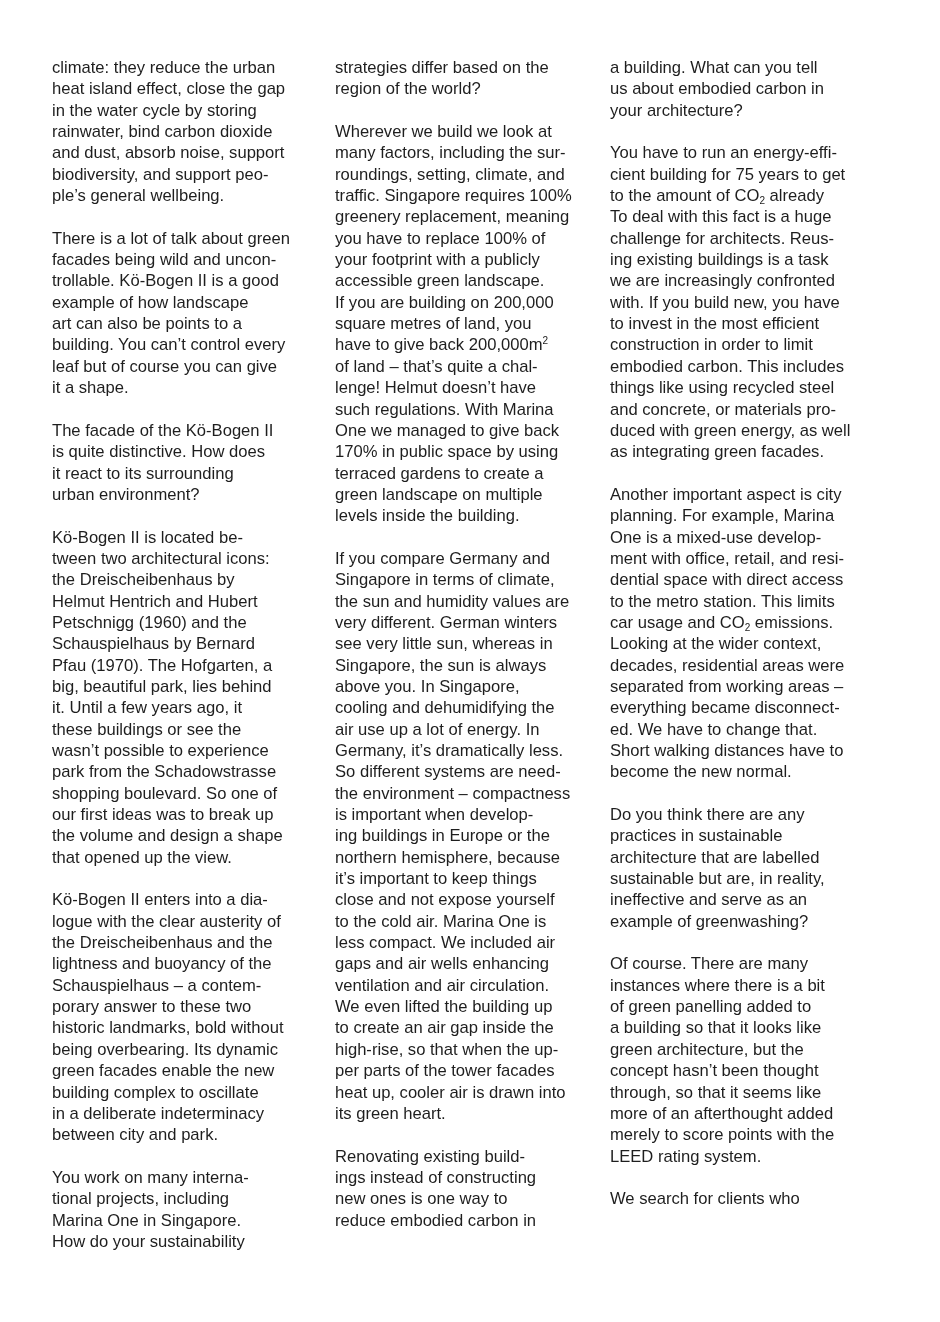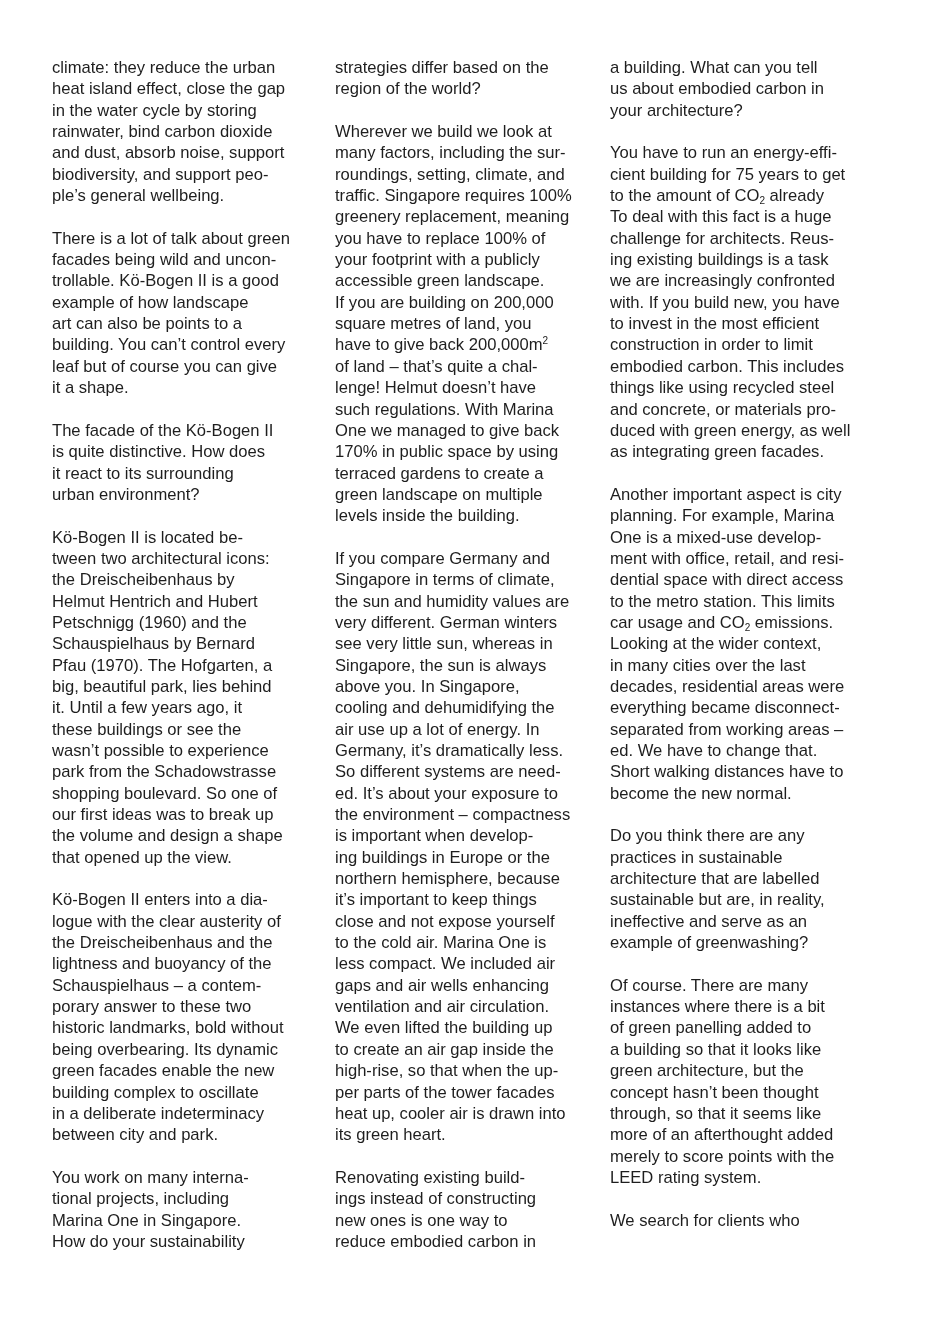--- a/index.html
+++ b/index.html
@@ -121,21 +121,20 @@
       <span class="line">Singapore in terms of climate,</span>
       <span class="line">the sun and humidity values are</span>
       <span class="line">very different. German winters</span>
       <span class="line">see very little sun, whereas in</span>
       <span class="line">Singapore, the sun is always</span>
       <span class="line">above you. In Singapore,</span>
       <span class="line">cooling and dehumidifying the</span>
       <span class="line">air use up a lot of energy. In</span>
       <span class="line">Germany, it’s dramatically less.</span>
       <span class="line">So different systems are need-</span>
-      <span class="line">ed. It’s about your exposure to</span>
       <span class="line">the environment – compactness</span>
       <span class="line">is important when develop-</span>
       <span class="line">ing buildings in Europe or the</span>
       <span class="line">northern hemisphere, because</span>
       <span class="line">it’s important to keep things</span>
       <span class="line">close and not expose yourself</span>
       <span class="line">to the cold air. Marina One is</span>
       <span class="line">less compact. We included air</span>
       <span class="line">gaps and air wells enhancing</span>
       <span class="line">ventilation and air circulation.</span>
@@ -181,24 +180,23 @@
     <span class="gap"></span>
     <div class="">
       <span class="line">Another important aspect is city</span>
       <span class="line">planning. For example, Marina</span>
       <span class="line">One is a mixed-use develop-</span>
       <span class="line">ment with office, retail, and resi-</span>
       <span class="line">dential space with direct access</span>
       <span class="line">to the metro station. This limits</span>
       <span class="line">car usage and CO<sub>2</sub> emissions.</span>
       <span class="line">Looking at the wider context,</span>
-      <span class="line">in many cities over the last</span>
       <span class="line">decades, residential areas were</span>
+      <span class="line">separated from working areas –</span>
       <span class="line">everything became disconnect-</span>
-      <span class="line">separated from working areas –</span>
       <span class="line">ed. We have to change that.</span>
       <span class="line">Short walking distances have to</span>
       <span class="line">become the new normal.</span>
     </div>
     <span class="gap"></span>
     <div class="bold">
       <span class="line">Do you think there are any</span>
       <span class="line">practices in sustainable</span>
       <span class="line">architecture that are labelled</span>
       <span class="line">sustainable but are, in reality,</span>

